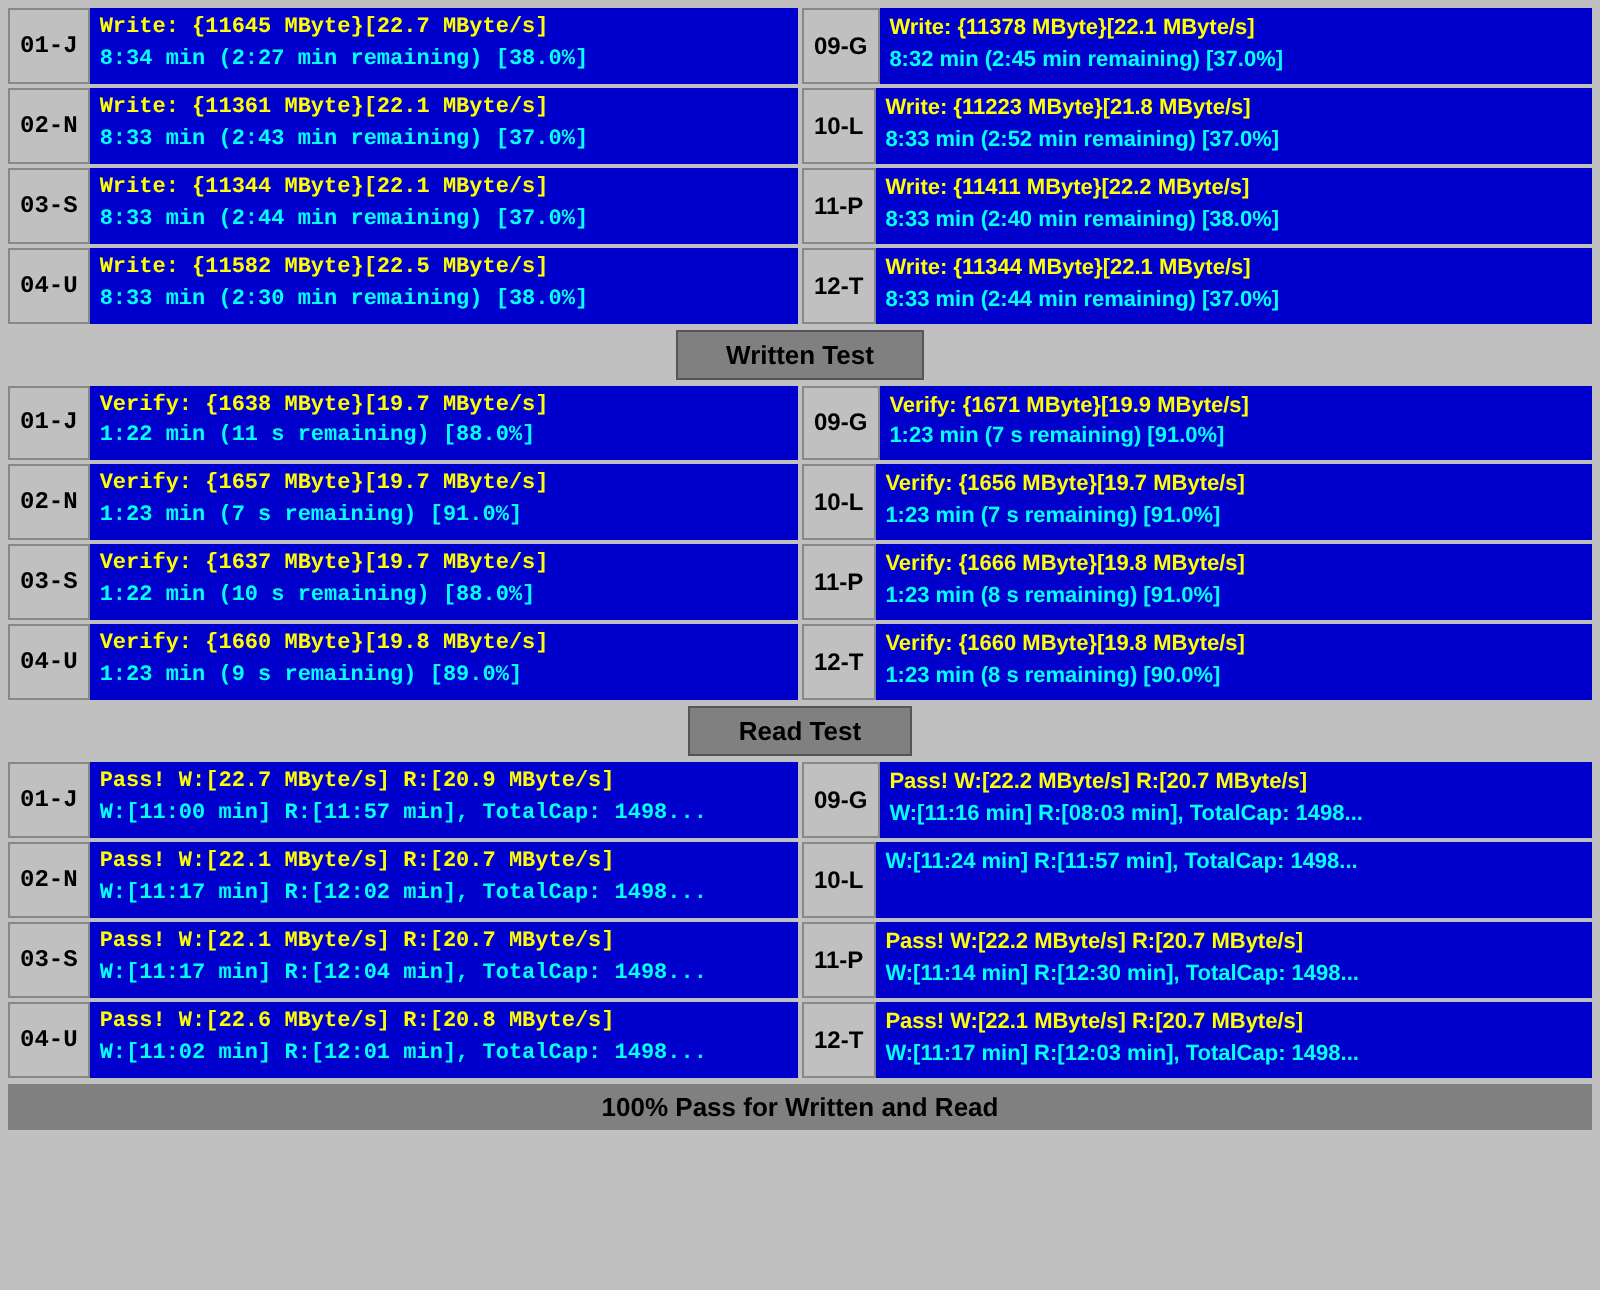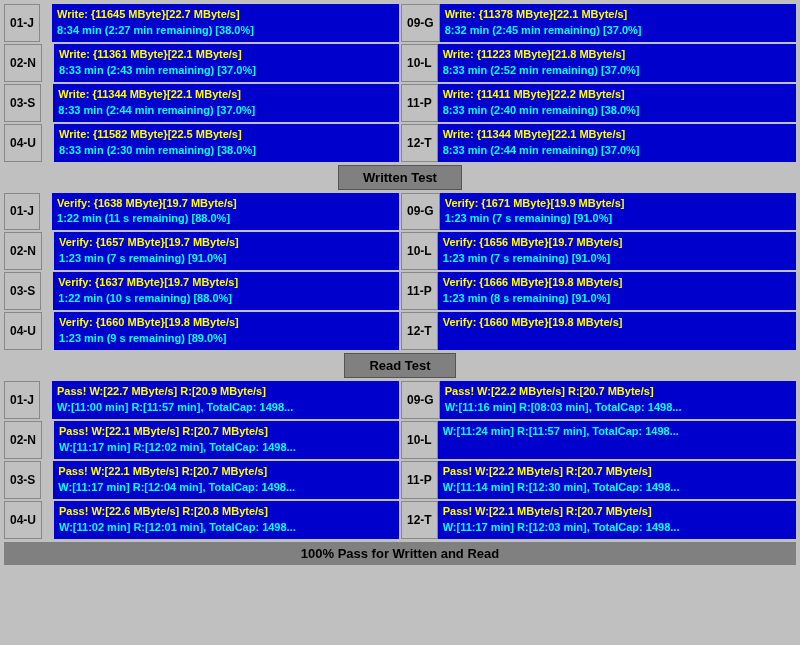--- a/index.html
+++ b/index.html
@@ -42,21 +42,22 @@
     .cell-content .line1 { color: #ffff00; }
     .cell-content .line2 { color: #00ffff; }
     .row-pair {
       display: flex;
       gap: 2px;
       margin-bottom: 2px;
     }
     .left-half {
       width: 50%;
       display: flex;
-      gap: 12px;
+      gap: 0;
+      font-family: Liberation Mono, monospace;
     }
     .right-half {
       width: 50%;
       display: flex;
       gap: 0;
     }
     .section-label-row {
       display: flex;
       justify-content: center;
       align-items: center;
@@ -212,20 +213,21 @@
           <div class="drive-label">04-U</div>
           <div class="cell-content">
             <div class="line1">Verify: {1660 MByte}[19.8 MByte/s]</div>
             <div class="line2">1:23 min (9 s remaining)   [89.0%]</div>
           </div>
         </div>
         <div class="right-half">
           <div class="drive-label">12-T</div>
           <div class="cell-content">
             <div class="line1">Verify: {1660 MByte}[19.8 MByte/s]</div>
+            <div class="line2">1:23 min (8 s remaining)   [90.0%]</div>
           </div>
         </div>
       </div>
     </div>
 
   <div class="section-label-row">
     <div class="section-label">Read Test</div>
   </div>
 
   <div class="section" id="read-rows">

